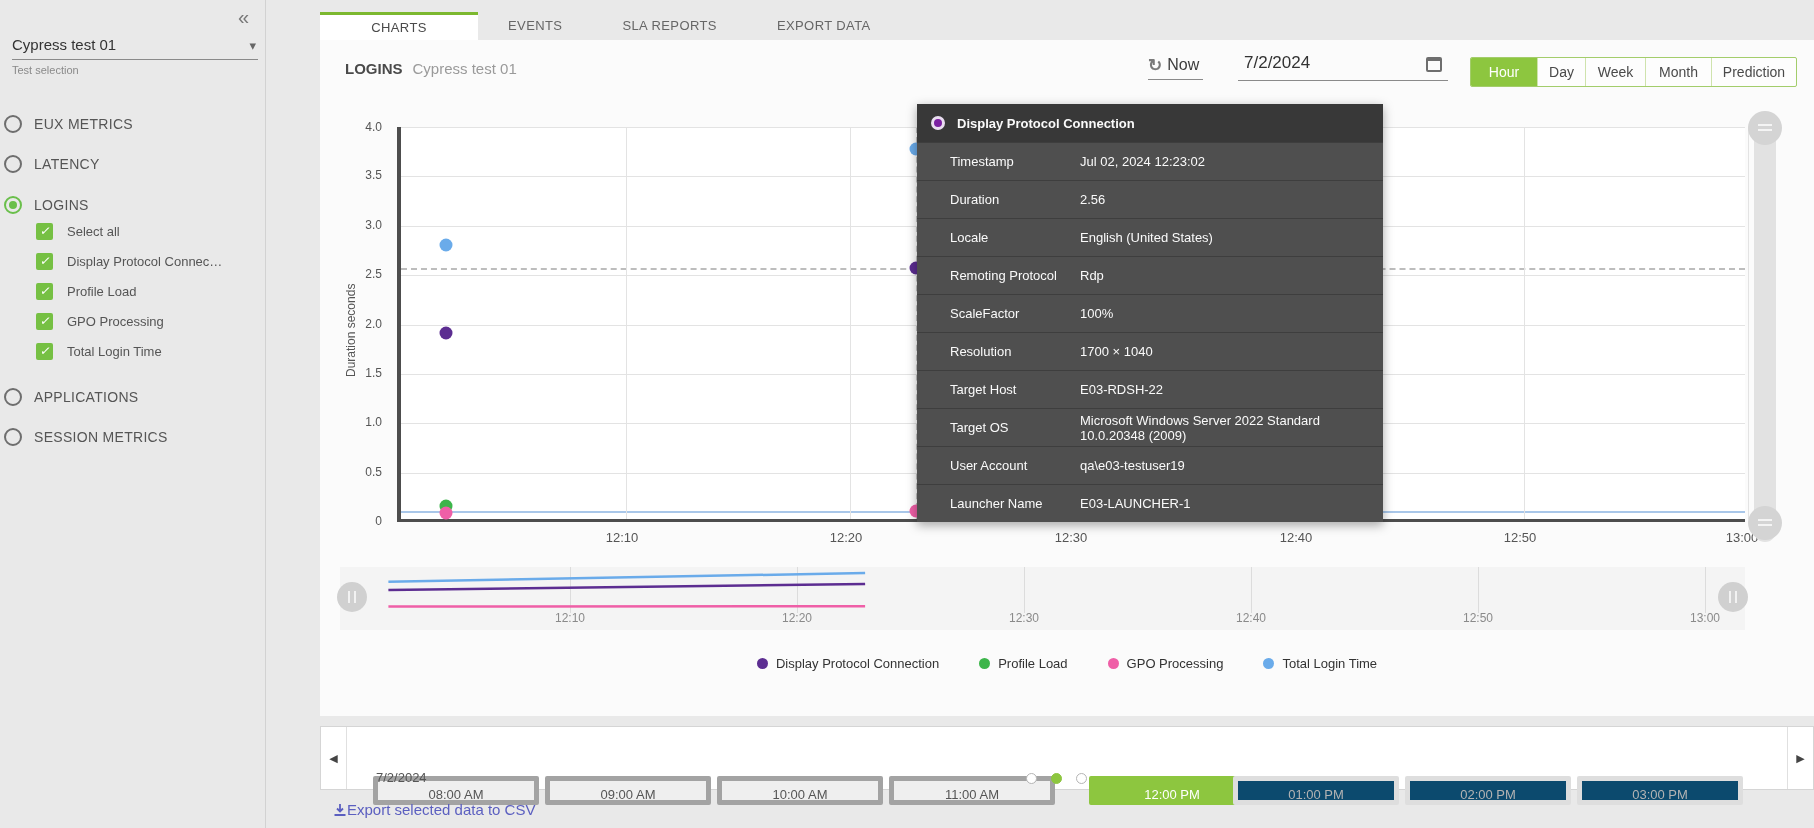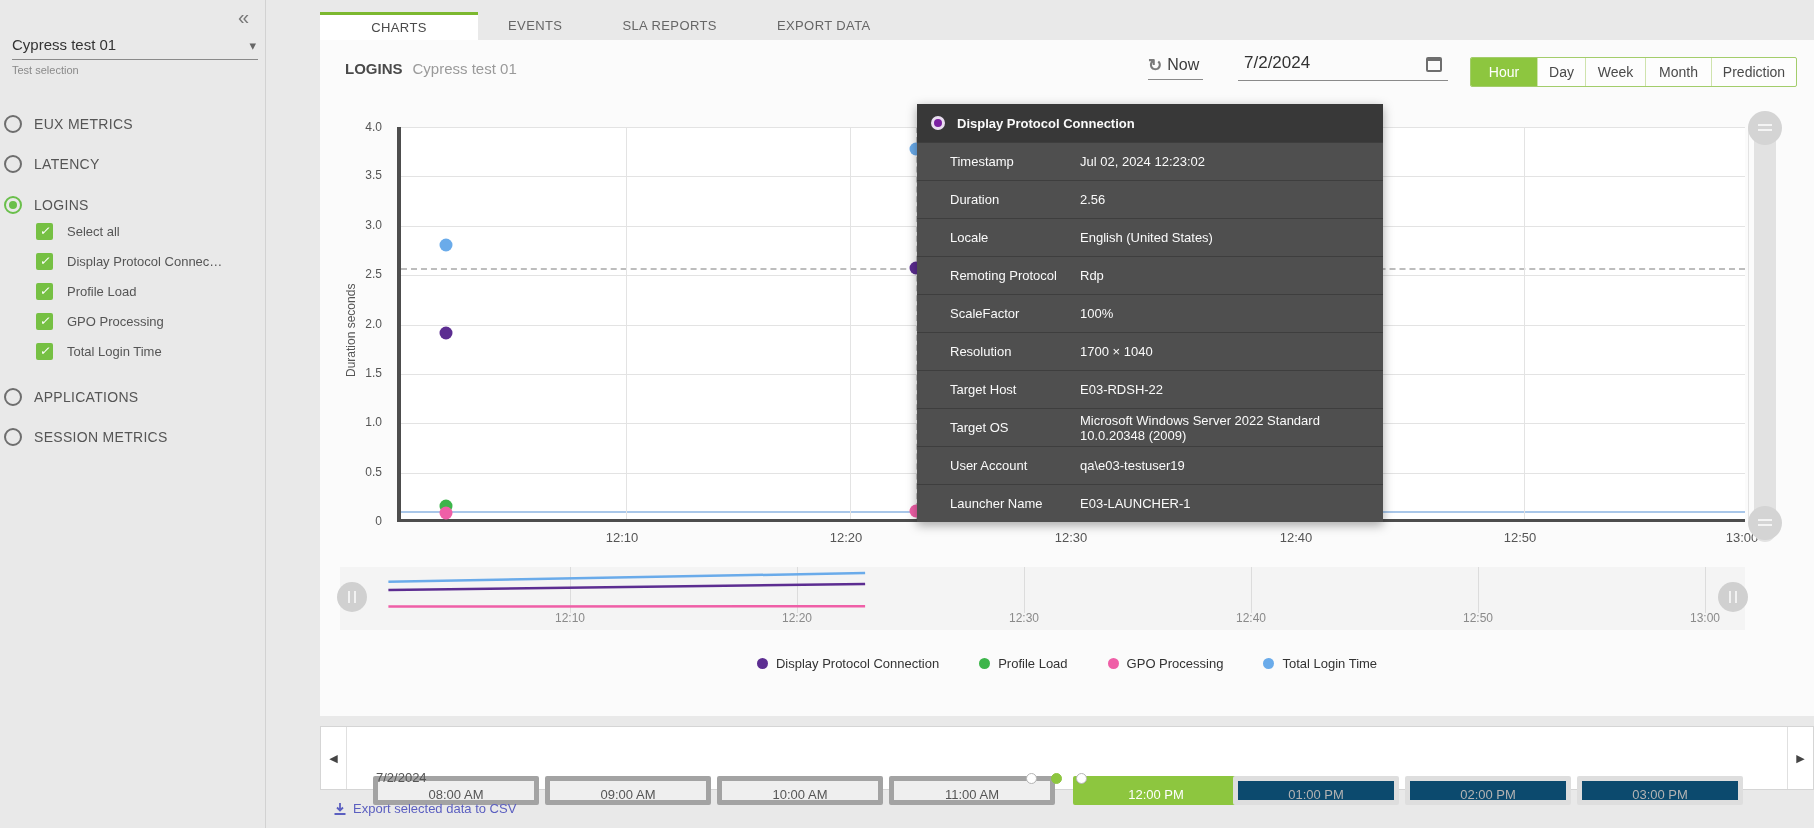--- a/index.html
+++ b/index.html
@@ -98,21 +98,21 @@
   .tarrow.next { right:0; border-left:1px solid #e0e0e0; }
   .hbtn { position:absolute; top:9px; width:166px; height:29px; line-height:27px; text-align:center; font-size:13px; border:5px solid #a3a3a3; background:#efefef; color:#555; border-radius:2px; cursor:pointer;margin-top:40px; }
   .hbtn.active { background:#8dc63f; border-color:#8dc63f; color:#fff; }
   .hbtn.disabled { background:#0c4a6e; border-color:#dedede; color:#b3b3b3; cursor:default; }
   .tdate { position:absolute; left:55px; top:43px; font-size:13px; color:#555; }
   .pdots { position:absolute; left:705px; top:46px; display:flex; gap:14px; }
   .pdot { width:11px; height:11px; border-radius:50%; border:1px solid #b5b5b5; background:#fff; cursor:pointer; }
   .pdot.active { background:#8dc63f; border-color:#8dc63f; }
 
   
-  .export-link { position:absolute; left:333px; top:801px; display:flex; align-items:center; gap:6px; color:#5b5fc0; font-size:13px; cursor:pointer; }
+  .export-link { position:absolute; left:333px; top:801px; display:flex; align-items:center; color:#5b5fc0; font-size:15px; cursor:pointer; }
 </style>
 </head>
 <body>
 
 <div class="sidebar">
   <div class="collapse-btn">«</div>
   <div class="dd">
     <span>Cypress test 01</span>
     <span class="caret">▾</span>
   </div>
@@ -347,21 +347,21 @@
   </div>
 </div>
 
 <div class="tbar">
   <div class="tarrow prev">◀</div>
   <div class="tarrow next">▶</div>
   <div class="hbtn" style="left:52px">08:00 AM</div>
   <div class="hbtn" style="left:224px">09:00 AM</div>
   <div class="hbtn" style="left:396px">10:00 AM</div>
   <div class="hbtn" style="left:568px">11:00 AM</div>
-  <div class="hbtn active" style="left:752px">12:00 PM</div>
+  <div class="hbtn active" style="left:768px">12:00 PM</div>
   <div class="hbtn disabled" style="left:912px">01:00 PM</div>
   <div class="hbtn disabled" style="left:1084px">02:00 PM</div>
   <div class="hbtn disabled" style="left:1256px">03:00 PM</div>
   <div class="tdate">7/2/2024</div>
   <div class="pdots">
     <span class="pdot"></span>
     <span class="pdot active"></span>
     <span class="pdot"></span>
   </div>
 </div>

